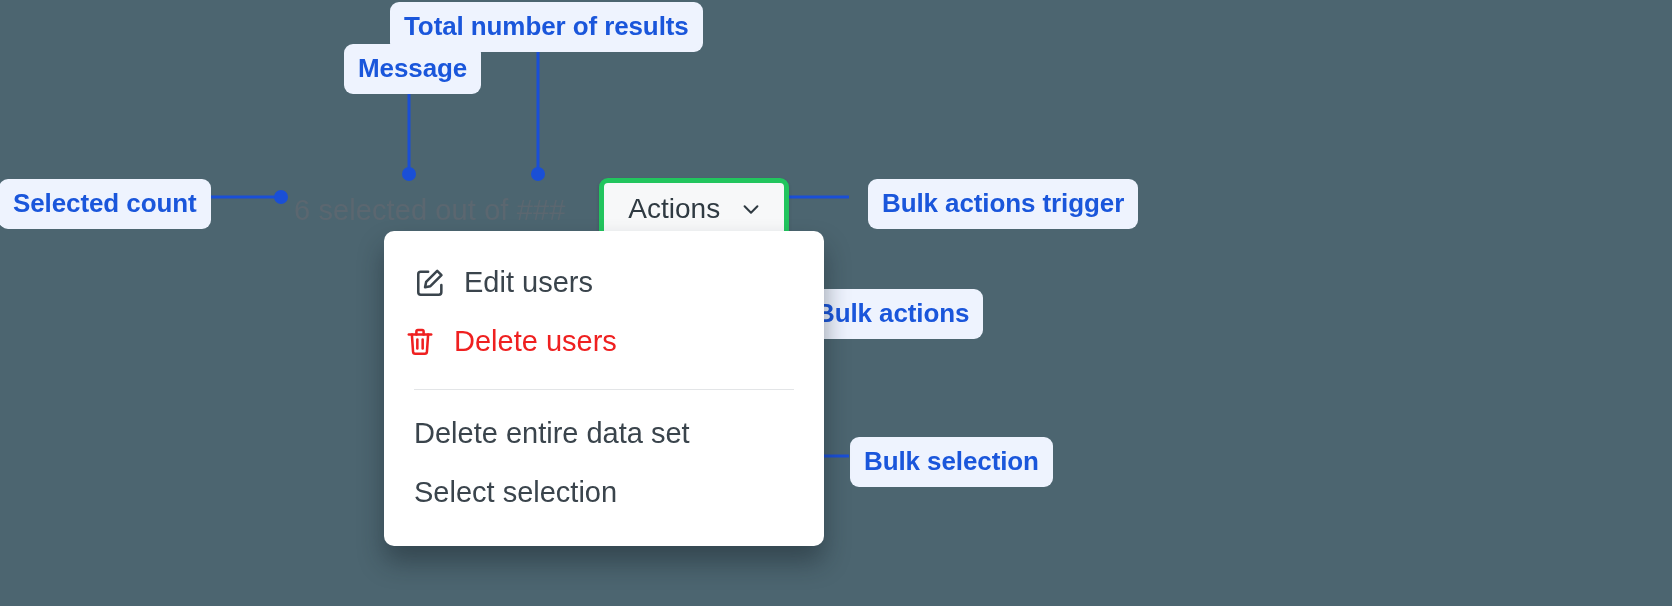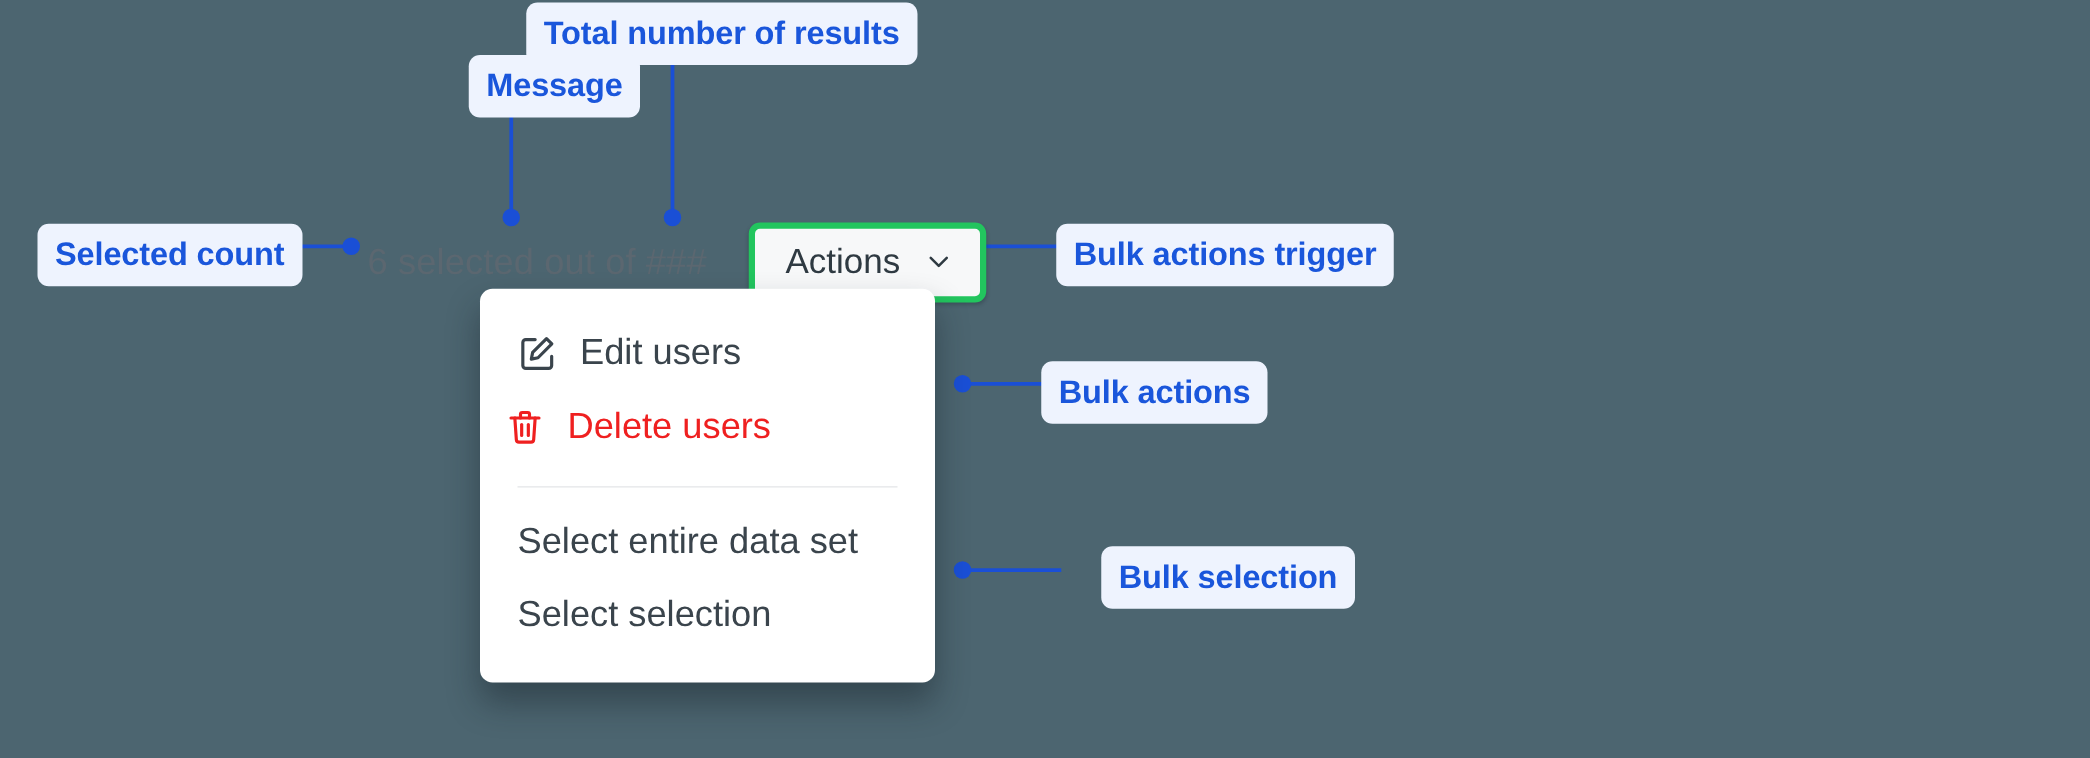--- a/index.html
+++ b/index.html
@@ -28,21 +28,20 @@
     position: absolute;
     background: #eef3fe;
     color: #1a56db;
     font-weight: bold;
     font-size: 26px;
     line-height: 1;
     border-radius: 9px;
     padding: 11px 14px 13px 14px;
     white-space: nowrap;
     letter-spacing: -0.1px;
-    margin-left: 31px;
   }
 
   
   #connectors {
     position: absolute;
     left: 0;
     top: 0;
     width: 1672px;
     height: 606px;
     pointer-events: none;
@@ -88,21 +87,21 @@
     display: block;
     width: 22px;
     height: 22px;
   }
 
   
   #actions-menu {
     position: absolute;
     left: 384px;
     top: 231px;
-    width: 364px;
+    width: 440px;
     background: #ffffff;
     border-radius: 10px;
     padding: 22px 0 24px 0;
     box-shadow: 0 16px 26px rgba(20,28,36,0.42);
   }
 
   .menu-item {
     display: flex;
     align-items: center;
     gap: 18px;
@@ -153,21 +152,21 @@
     <line x1="849" y1="456" x2="773" y2="456" stroke="#1a4fd6" stroke-width="3"></line>
     <circle cx="770" cy="456" r="7" fill="#1a4fd6"></circle>
   </svg>
 
   <div class="callout" style="left:390px; top:2px;">Total number of results</div>
 
   <div class="callout" style="left:344px; top:44px;">Message</div>
 
   <div class="callout" style="left:-1px; top:179px;text-align:right;">Selected count</div>
 
-  <div class="callout" style="left:814px; top:179px;">Bulk actions trigger</div>
+  <div class="callout" style="left:868px; top:179px;">Bulk actions trigger</div>
 
   <div class="callout" style="left:802px; top:289px;">Bulk actions</div>
 
   <div class="callout" style="left:850px; top:437px;text-align:center;">Bulk selection</div>
 
   <div id="selection-row">
 
     <div id="selection-message">6 selected out of ###</div>
 
     <div id="actions-button">
@@ -202,21 +201,21 @@
           <path d="M10 10.2v6.6"></path>
           <path d="M14 10.2v6.6"></path>
         </svg>
       </span>
       <span>Delete users</span>
     </div>
 
     <div class="menu-divider"></div>
 
     <div class="menu-item">
-      <span>Select entire data set</span>
+      <span>Delete entire data set</span>
     </div>
 
     <div class="menu-item">
       <span>Select selection</span>
     </div>
 
   </div>
 
 </div>
 

